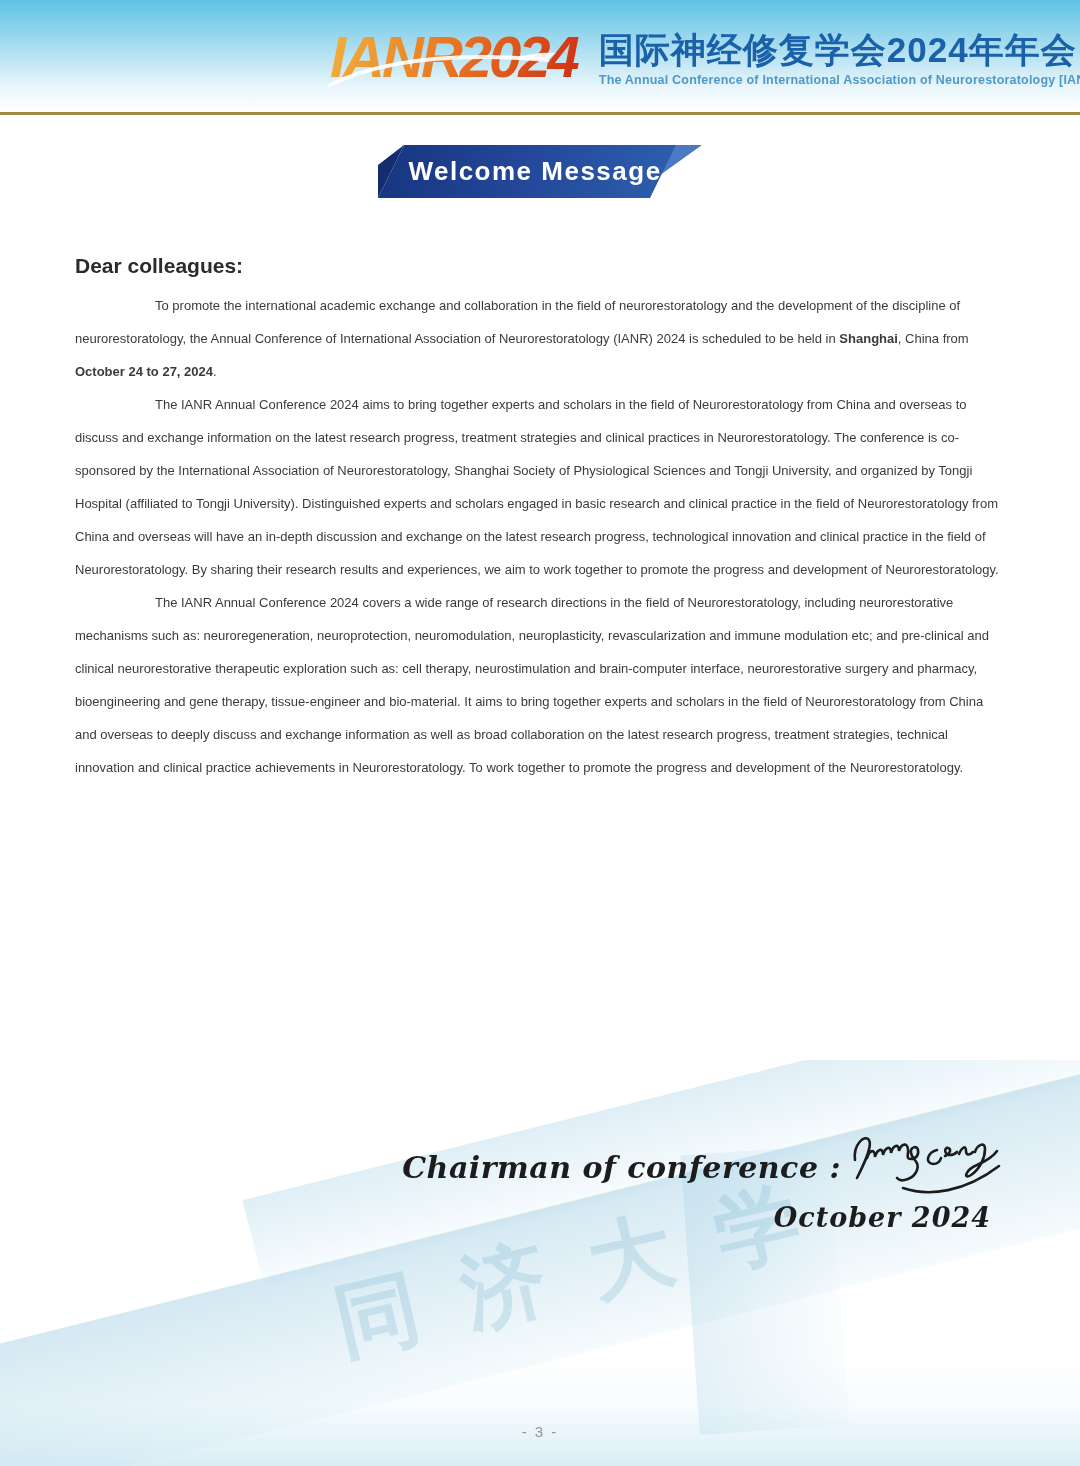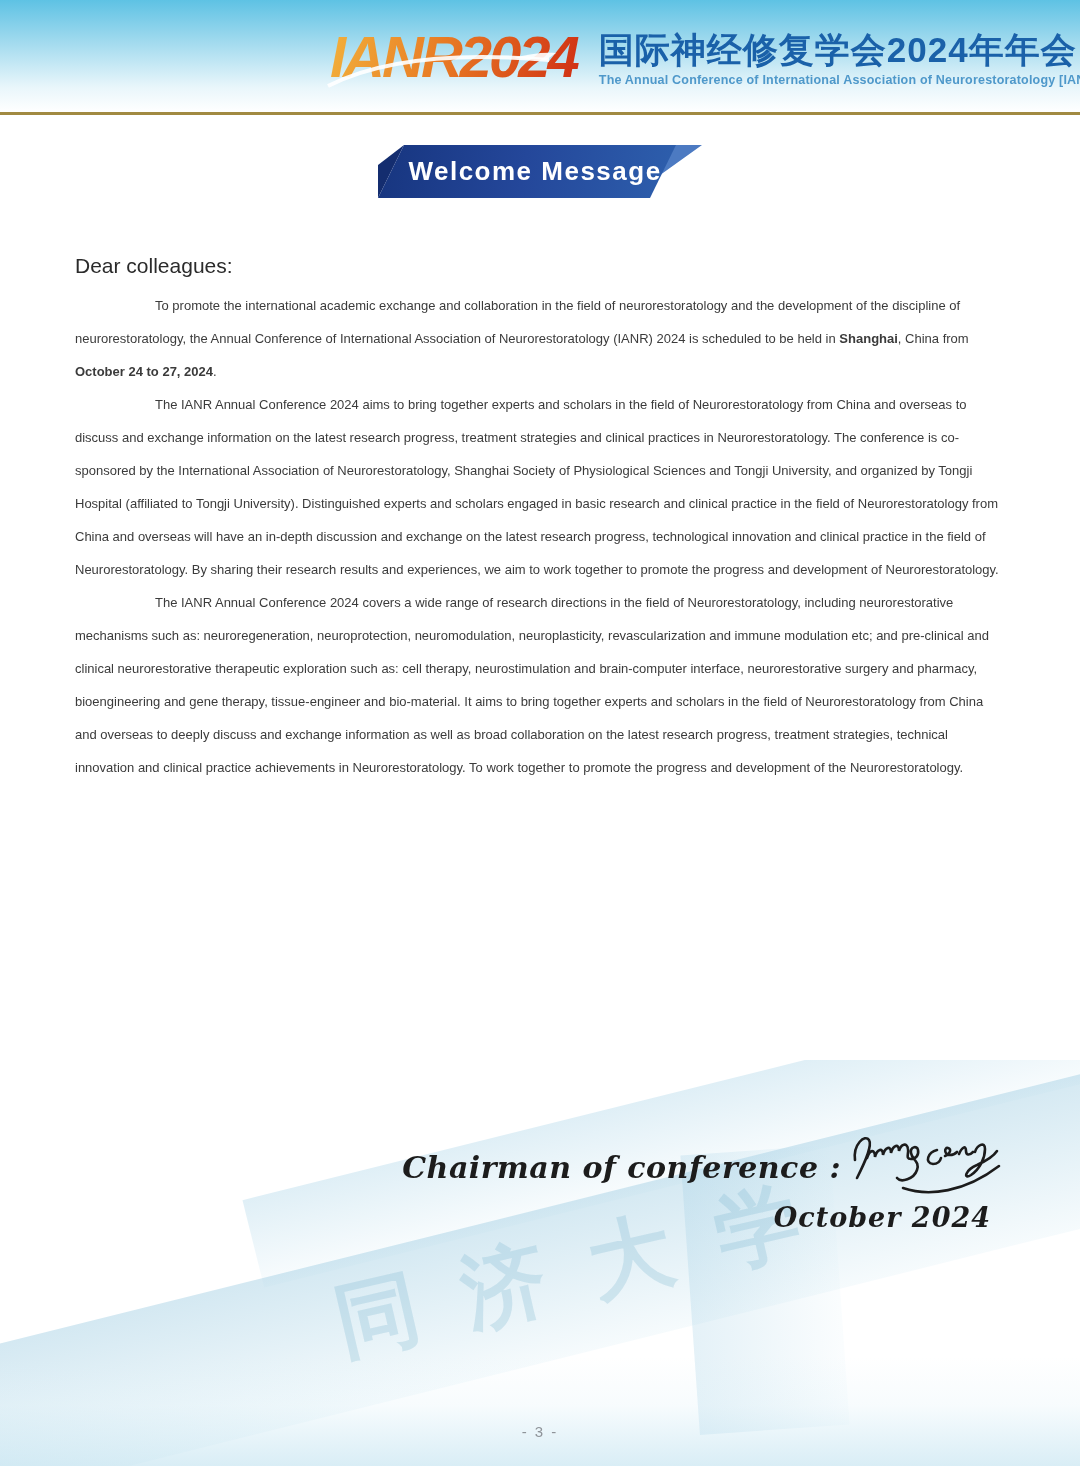--- a/index.html
+++ b/index.html
@@ -58,21 +58,21 @@
   .ribbon-label{
     color:#ffffff;font-size:26px;font-weight:700;letter-spacing:1.5px;
     margin-left:-10px;
   }
   
   .content{
     position:absolute;top:254px;left:75px;width:930px;z-index:2;
   }
   .salutation{
     margin:0 0 11px 0;
-    font-size:21px;font-weight:400;color:#2b2b2b;
+    font-size:21px;font-weight:700;color:#2b2b2b;
   }
   .body-para{
     margin:0;text-indent:80px;
     font-size:13px;line-height:33px;color:#3b3b3b;
   }
   
   .signature{
     position:absolute;top:1126px;right:75px;z-index:3;text-align:right;
     color:#1c1c1c;
   }

